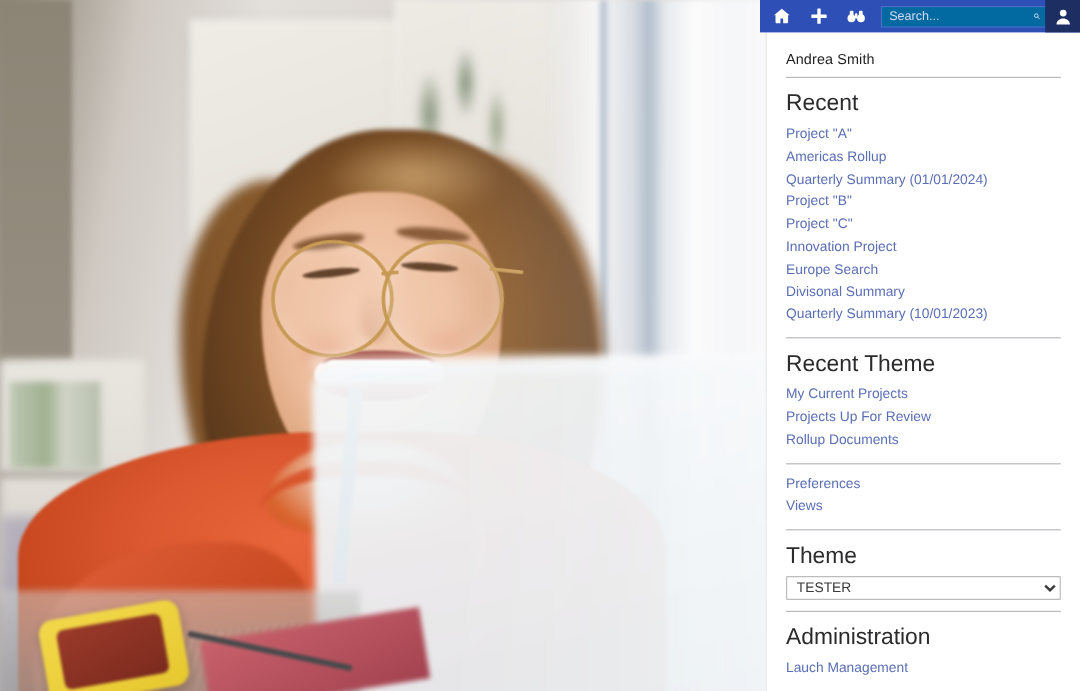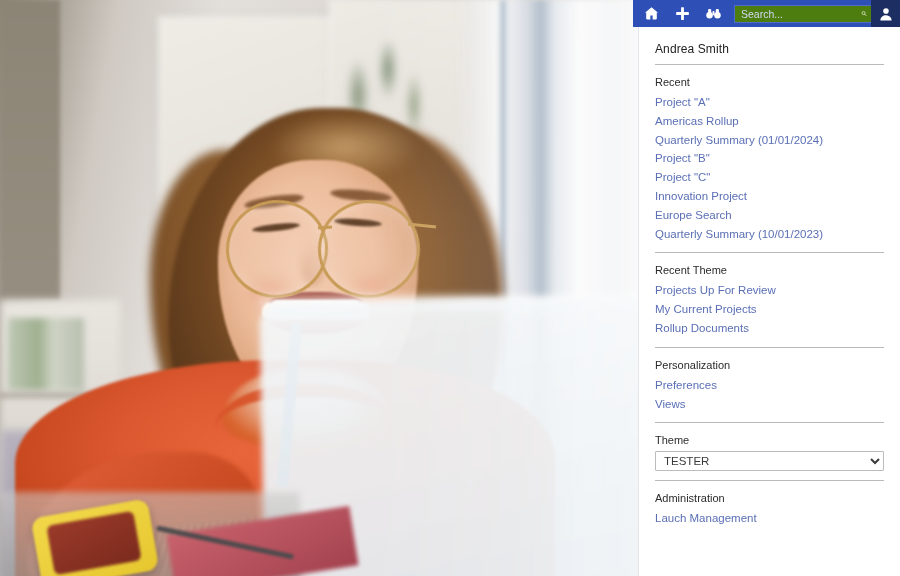--- a/index.html
+++ b/index.html
@@ -350,21 +350,21 @@
     border-left: 1px solid #e6e6e8;
     z-index: 5;
   }
   .sb-body { padding: 0 16px; }
   .sb-user {
     font-size: 12px; color: #222224; font-weight: 400;
     padding-top: 42px; padding-bottom: 8px; letter-spacing: .1px;
   }
   .sb-rule { height: 1px; background: #b9b9bd; margin: 0 0 8px 0; }
   .sb-section {
-    font-size: 11px; color: #2b2b2d; padding: 3px 0 5px 0;
+    font-size: 19px; color: #2b2b2d; padding: 3px 0 5px 0;
   }
   .sb-link {
     display: block; font-size: 11.5px; color: #5a6fb5;
     text-decoration: none; line-height: 18.8px; white-space: nowrap;
   }
   .sb-gap { height: 9px; }
   .sb-select {
     width: 100%; height: 20px; box-sizing: border-box;
     font-family: "Liberation Sans", sans-serif;
     font-size: 11.5px; color: #3a3a3c;
@@ -387,21 +387,21 @@
   }
   .tb-icons {
     position: relative; display: flex; align-items: center; gap: 14px;
     padding-left: 10px;
   }
   .tb-icon { width: 17px; height: 17px; display: block; cursor: pointer; }
   .searchbox {
     position: relative;
     margin-left: 12px;
     width: 140px; height: 18px;
-    background: #4d7c0f;
+    background: #0369a1;
     border: 1px solid #4e6bc9;
     display: flex; align-items: center;
     box-sizing: border-box;
   }
   .search-input {
     flex: 1; min-width: 0;
     background: transparent; border: none; outline: none;
     color: #ffffff; font-size: 10.5px;
     font-family: "Liberation Sans", sans-serif;
     padding: 0 4px 0 6px;
@@ -568,30 +568,30 @@
       <div class="sb-rule"></div>
       <div id="sidebar-sections">
           <div class="sb-section">Recent</div>
           <a class="sb-link" href="#">Project "A"</a>
           <a class="sb-link" href="#">Americas Rollup</a>
           <a class="sb-link" href="#">Quarterly Summary (01/01/2024)</a>
           <a class="sb-link" href="#">Project "B"</a>
           <a class="sb-link" href="#">Project "C"</a>
           <a class="sb-link" href="#">Innovation Project</a>
           <a class="sb-link" href="#">Europe Search</a>
+          <a class="sb-link" href="#">Divisonal Summary</a>
           <a class="sb-link" href="#">Quarterly Summary (10/01/2023)</a>
           <div class="sb-gap"></div>
           <div class="sb-rule"></div>
           <div class="sb-section">Recent Theme</div>
+          <a class="sb-link" href="#">My Current Projects</a>
           <a class="sb-link" href="#">Projects Up For Review</a>
-          <a class="sb-link" href="#">My Current Projects</a>
           <a class="sb-link" href="#">Rollup Documents</a>
           <div class="sb-gap"></div>
           <div class="sb-rule"></div>
-          <div class="sb-section">Personalization</div>
           <a class="sb-link" href="#">Preferences</a>
           <a class="sb-link" href="#">Views</a>
           <div class="sb-gap"></div>
           <div class="sb-rule"></div>
         </div>
 
       <div class="sb-section">Theme</div>
       <select class="sb-select" id="theme-select"><option value="TESTER">TESTER</option></select>
       <div class="sb-gap"></div>
       <div class="sb-rule"></div>

